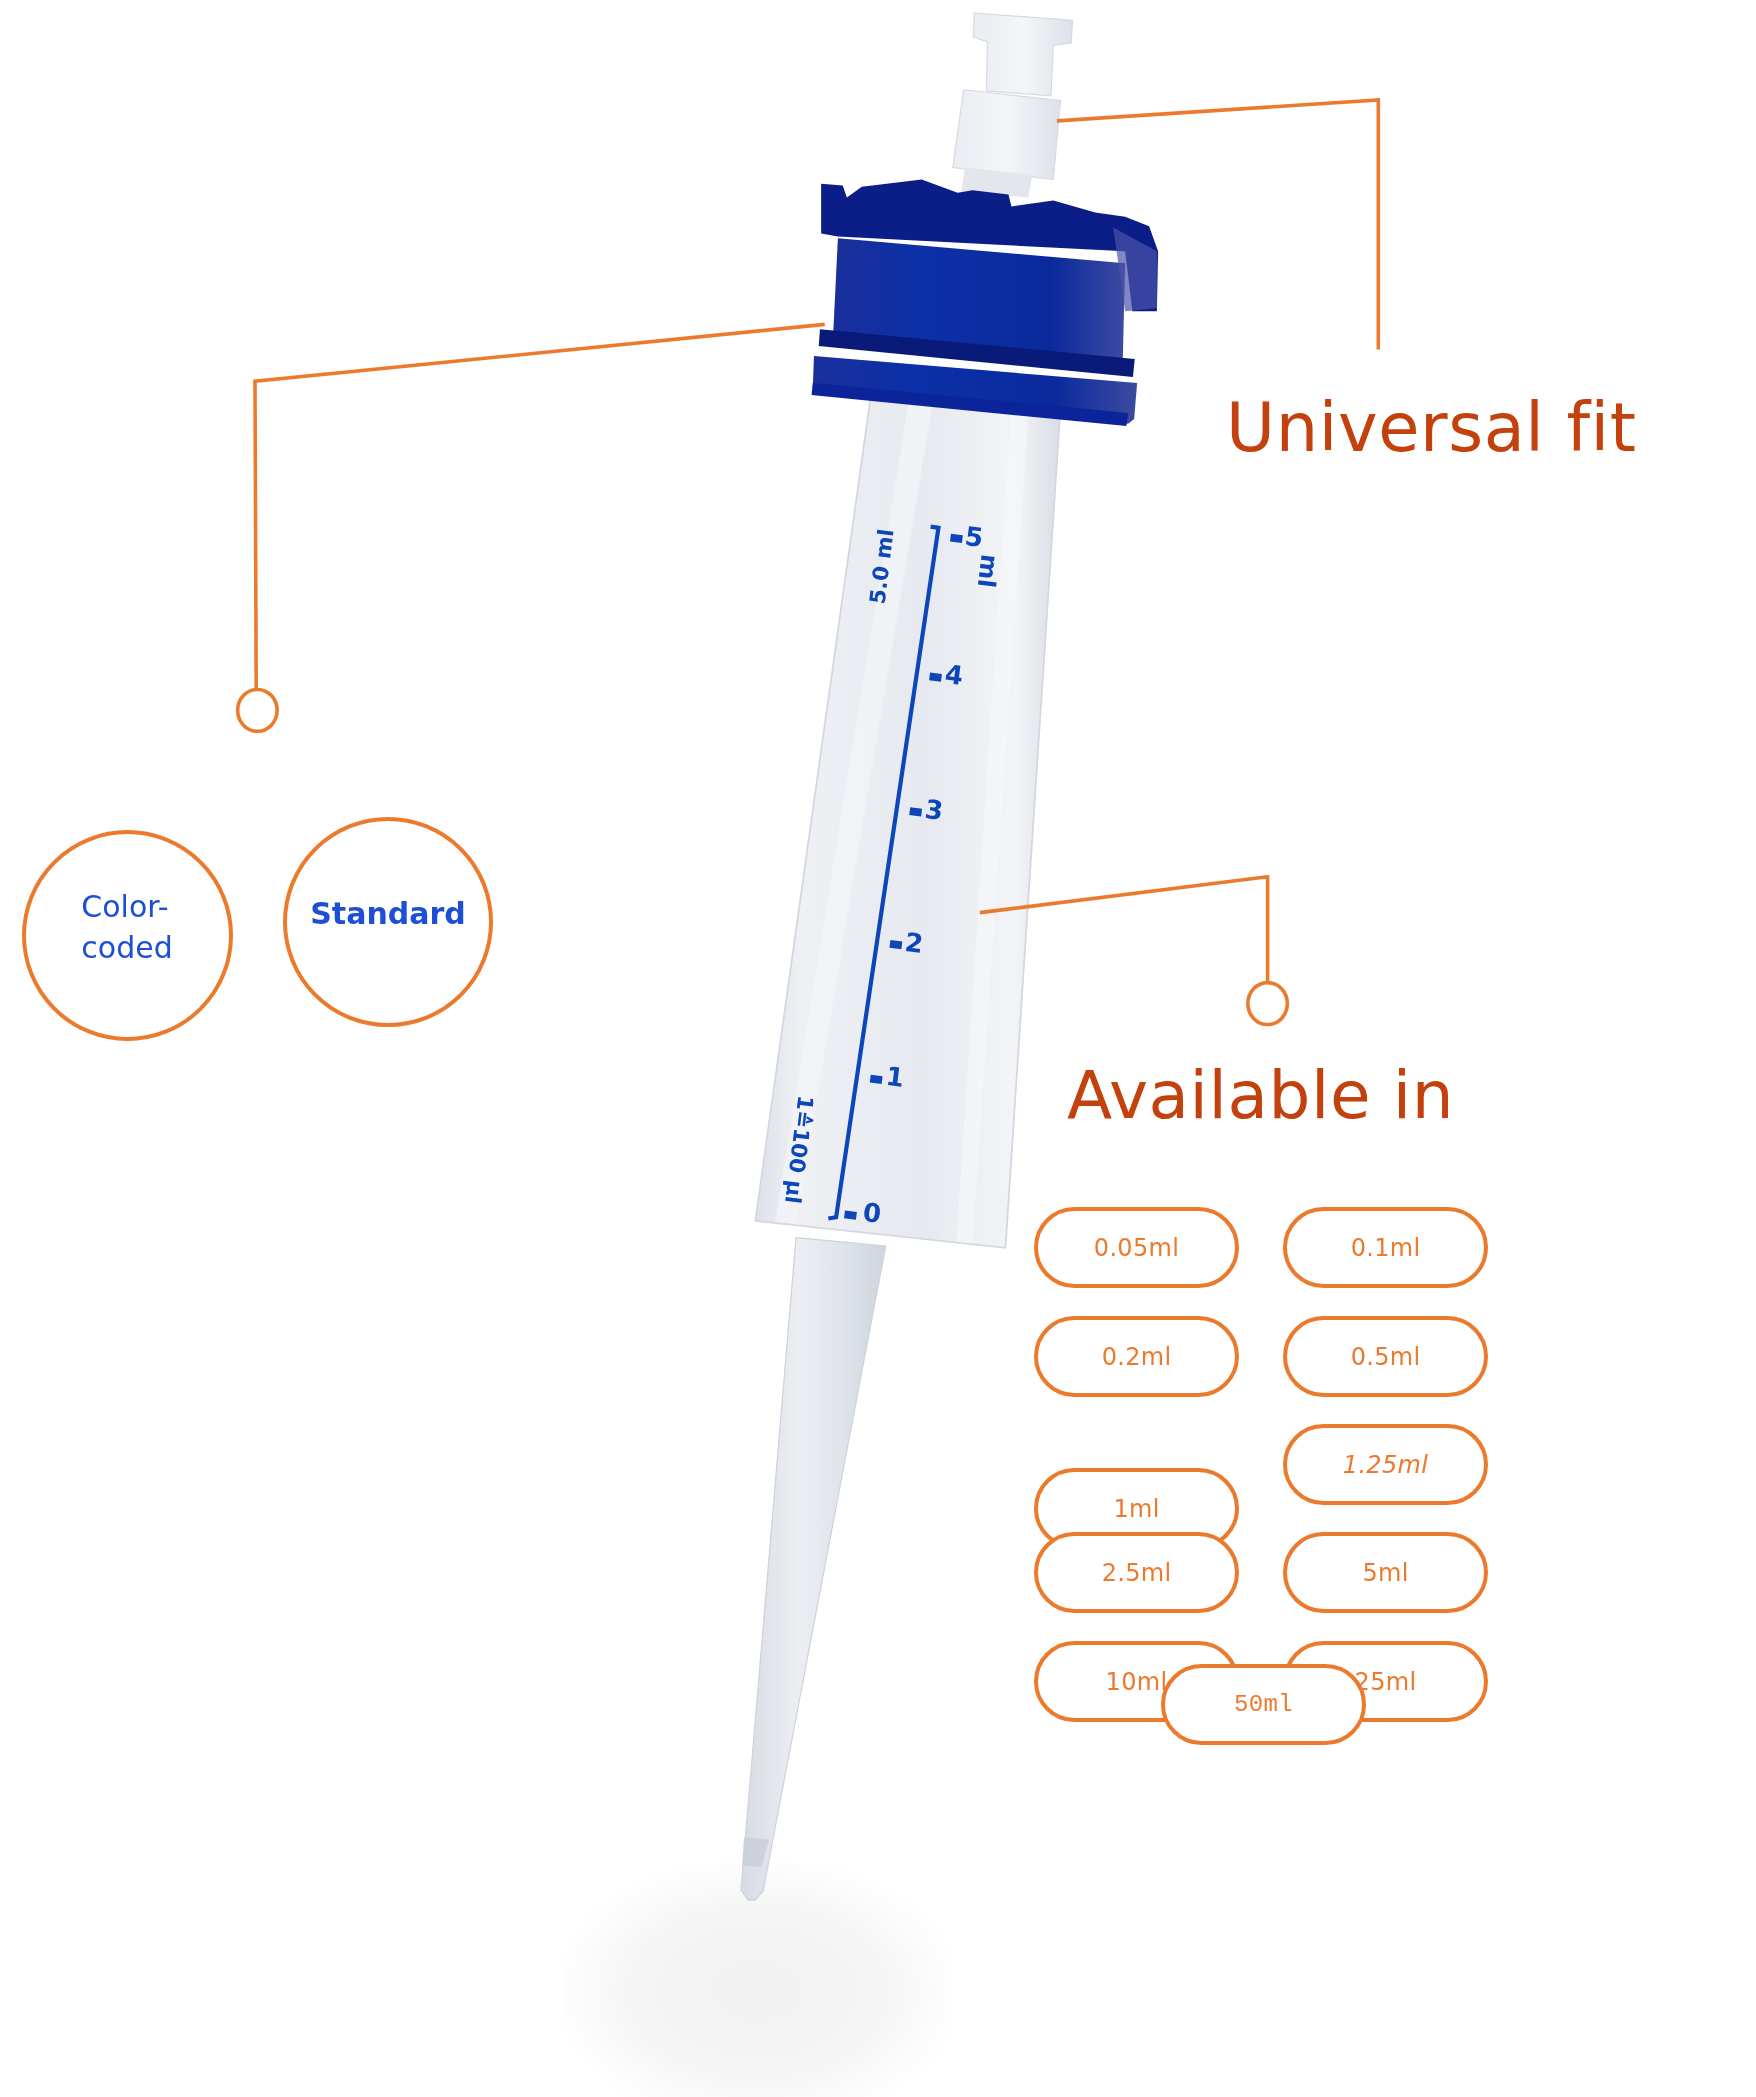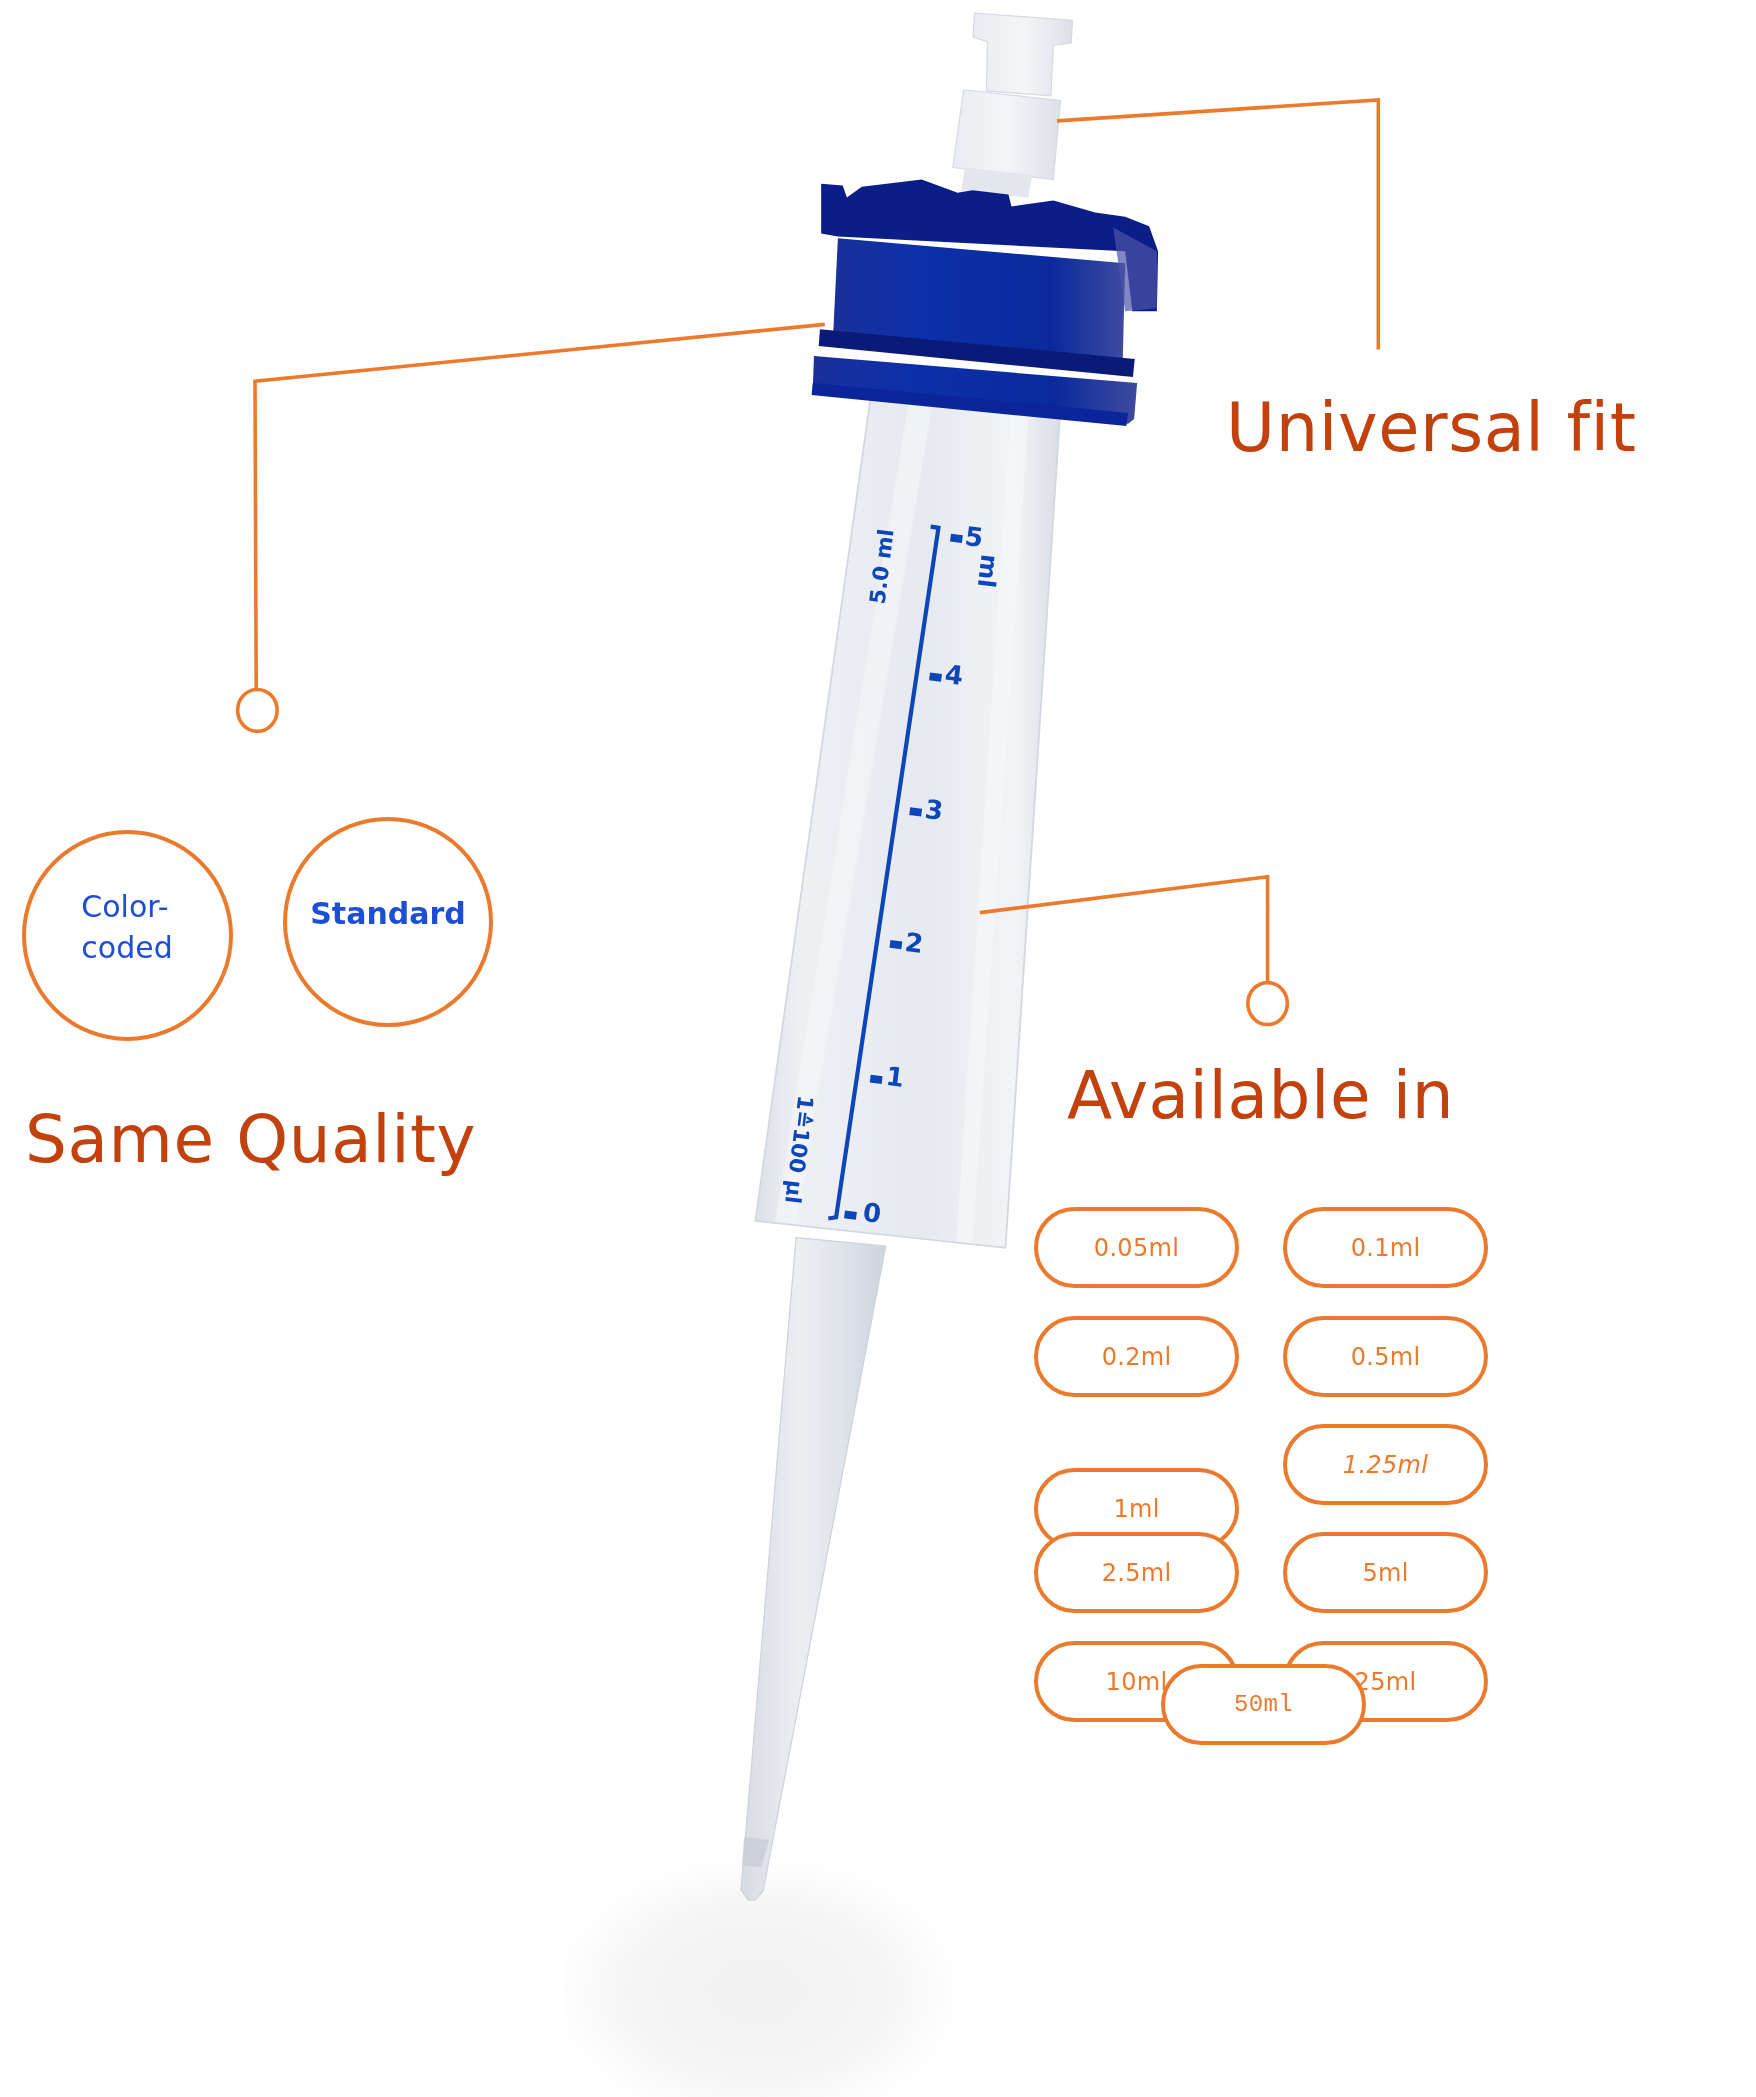--- a/index.html
+++ b/index.html
@@ -189,21 +189,20 @@
 <div class="abs" style="left:886px;top:1062px;font-size:26px;font-weight:bold;color:#0c46b8;transform:rotate(7deg);">1</div>
 <div class="abs" style="left:863px;top:1198px;font-size:26px;font-weight:bold;color:#0c46b8;transform:rotate(7deg);">0</div>
 <div class="abs" style="left:844px;top:554px;font-size:21.5px;font-weight:bold;color:#0c46b8;transform:rotate(-83deg);white-space:nowrap;">5.0 ml</div>
 <div class="abs" style="left:745px;top:1137px;font-size:21.5px;font-weight:bold;color:#0c46b8;transform:rotate(97deg);white-space:nowrap;">1≙100 µl</div>
 
 <h2 class="heading heading-universal">Universal fit</h2>
 
 <h2 class="heading heading-available">Available in</h2>
 
 <h2 class="heading heading-same">
-  <span>Same Quality</span>
 </h2>
 
 <div class="badge-circle badge-color">
   <div class="inner">
     <div>Color-</div>
     <div>coded</div>
   </div>
 </div>
 <div class="badge-circle badge-standard">
   <div class="inner">Standard</div>

